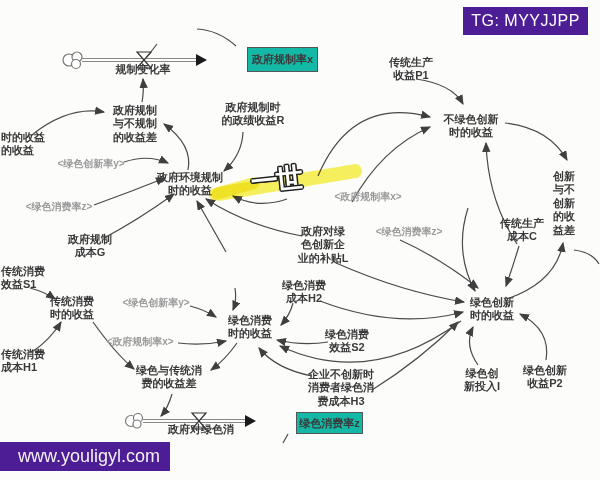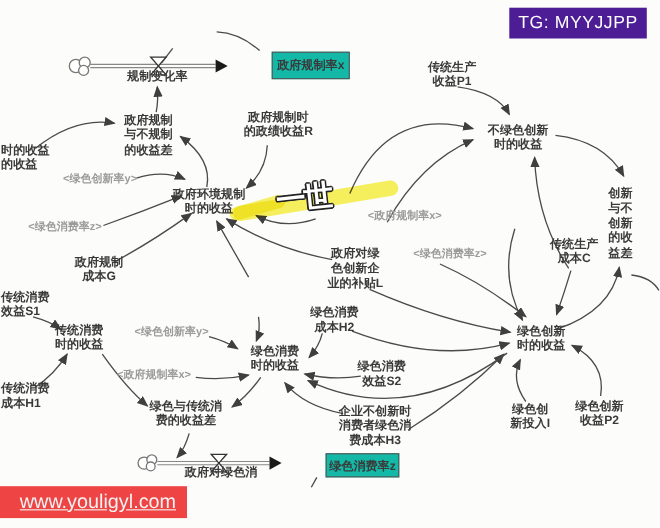--- a/index.html
+++ b/index.html
@@ -24,22 +24,22 @@
              mix-blend-mode:multiply;z-index:4;}
   #scribble{position:absolute;left:251px;top:162px;z-index:5;
             font-weight:bold;font-size:27px;letter-spacing:-2px;color:#fff;
             transform:rotate(-6deg);
             text-shadow:-1.5px 0 #222,1.5px 0 #222,0 -1.5px #222,0 1.5px #222,
                         -1px -1px #222,1px 1px #222,-1px 1px #222,1px -1px #222;}
   #tg-badge{position:absolute;left:463px;top:7px;width:125px;height:28px;z-index:6;
             background:#4c1d95;color:#fff;font-size:16px;letter-spacing:.5px;
             display:flex;align-items:center;justify-content:center;}
   #site-bar{position:absolute;left:0;top:442px;width:170px;height:29px;z-index:6;
-            background:#ef4444;color:#f2f2f2;font-size:18px;
-            display:flex;align-items:center;padding-left:18px;box-sizing:border-box;text-decoration:underline;}
+            background:#4c1d95;color:#f2f2f2;font-size:18px;
+            display:flex;align-items:center;padding-left:18px;box-sizing:border-box;}
 </style>
 </head>
 <body>
 
 <div id="screen">
 
   <svg class="layer" width="600" height="480" viewBox="0 0 600 480">
     <defs>
       <marker id="ah" markerWidth="9" markerHeight="8" refX="7.5" refY="3.5" orient="auto">
         <path d="M0,0 L8.5,3.5 L0,7 z" fill="#3f3f3f"></path>

